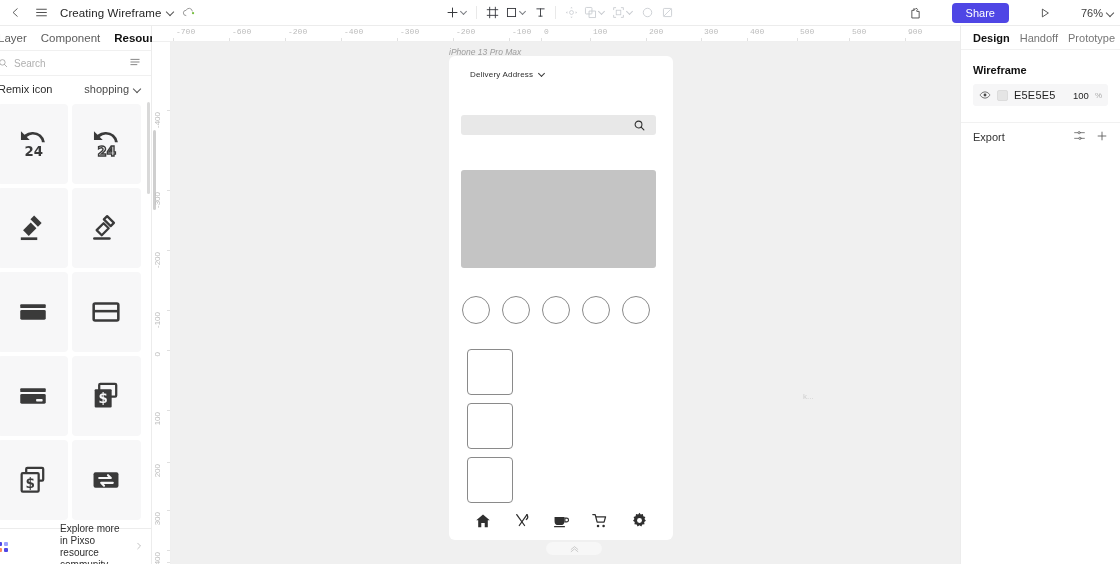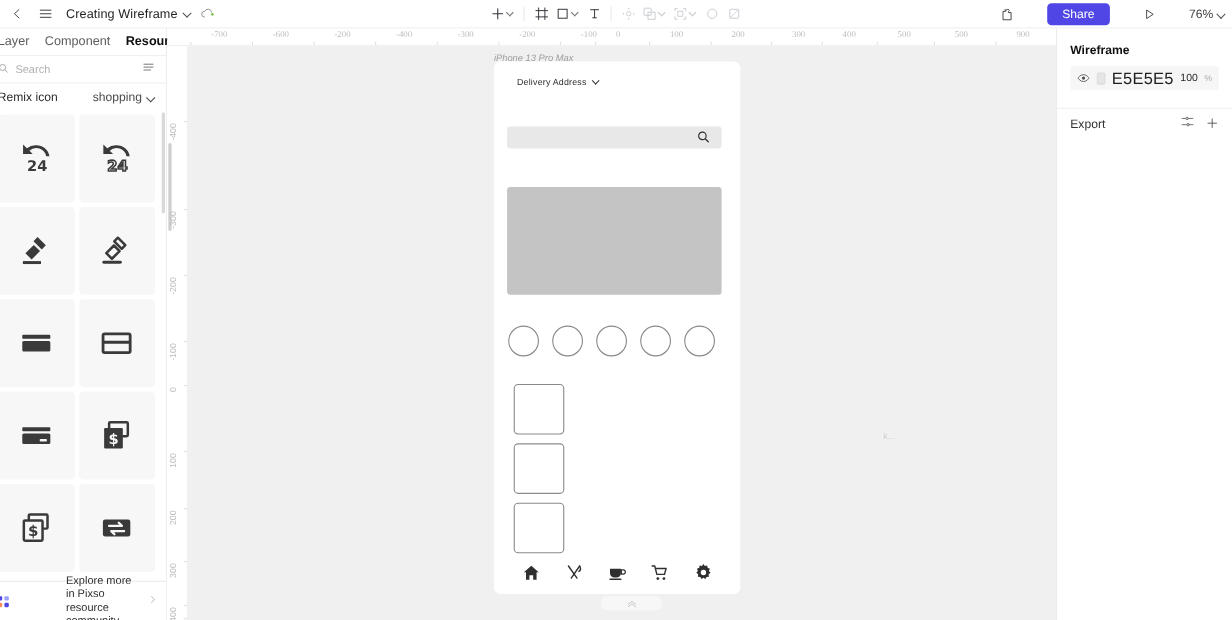--- a/index.html
+++ b/index.html
@@ -123,22 +123,22 @@
   .ruler-h {
     position: absolute; left: 152px; top: 26px; width: 808px; height: 16px;
     background: #fff; border-bottom: 1px solid #efefef; overflow: hidden;
   }
   .ruler-v {
     position: absolute; left: 152px; top: 42px; width: 19px; height: 522px;
     background: #fff; border-right: 1px solid #efefef; overflow: hidden;
   }
   .rh-tick { position: absolute; top: 0; height: 16px; }
   .rh-tick span {
-    position: absolute; left: 19px; top: 1px; font-size: 8px; color: #bcbcbc;
-    font-family: Liberation Serif, serif; white-space: nowrap;
+    position: absolute; left: 3px; top: 1px; font-size: 8px; color: #bcbcbc;
+    font-family: Liberation Mono, monospace; white-space: nowrap;
   }
   .rh-tick i { position: absolute; left: 0; bottom: 0; width: 1px; height: 4px; background: #e0e0e0; }
   .rv-tick { position: absolute; left: 0; width: 19px; }
   .rv-tick span {
     position: absolute; left: 1px; top: 2px; font-size: 8px; color: #bcbcbc;
     writing-mode: vertical-rl; transform: rotate(180deg); white-space: nowrap;
   }
   .rv-tick i { position: absolute; right: 0; top: 0; height: 1px; width: 4px; background: #e0e0e0; }
   .rv-scroll {
     position: absolute; left: 1px; top: 88px; width: 3px; height: 80px;
@@ -229,21 +229,21 @@
   .cover-thumb .blob2 {
     position: absolute; right: 12px; top: 16px; width: 13px; height: 13px;
     border-radius: 50%; background: #f4f4f5;
   }
   .bg-row {
     display: flex; align-items: center; gap: 6px; height: 22px;
     background: #f6f6f7; border-radius: 3px; padding: 0 6px; margin-top: 2px;
   }
   .eye { color: #4a4a4a; display: flex; flex: 0 0 12px; }
   .swatch { width: 11px; height: 11px; background: #E5E5E5; border: 1px solid #dcdcdc; border-radius: 2px; }
-  .hexval { font-size: 15px; color: #1f1f1f; flex: 1; letter-spacing: .2px; }
+  .hexval { font-size: 11px; color: #1f1f1f; flex: 1; letter-spacing: .2px; }
   .pctval { font-size: 9.5px; color: #1f1f1f; }
   .pctsym { font-size: 8px; color: #aaa; }
   .export-row {
     margin-top: 16px; padding: 0 12px; height: 28px; border-top: 1px solid #f1f1f1;
     display: flex; align-items: center; justify-content: space-between;
   }
   .export-row .lbl { font-size: 11px; color: #333; }
   .export-actions { display: flex; align-items: center; gap: 10px; color: #6b6b6b; }
   .plus-btn { font-size: 14px; color: #5a5a5a; line-height: 12px; cursor: pointer; }
 </style>
@@ -652,20 +652,25 @@
     </div>
 
     <div class="frame-grab">
       <svg width="11" height="8" viewBox="0 0 16 12">
           <path d="M3 6.6L8 2.4l5 4.2M3 10L8 5.8 13 10" fill="none" stroke="#c0c0c0" stroke-width="1.2" stroke-linecap="round" stroke-linejoin="round"></path>
         </svg>
     </div>
   </div>
 
   <div class="rightpanel">
+    <div class="rp-tabs">
+      <span class="tab active">Design</span>
+      <span class="tab">Handoff</span>
+      <span class="tab">Prototype</span>
+    </div>
 
 
     <div class="rp-sec" style="padding-top:14px;">
       <div class="rp-h">
         <span>Wireframe</span>
       </div>
       <div class="bg-row">
         <span class="eye">
           <svg width="12" height="12" viewBox="0 0 16 16">
               <path d="M1.4 8S3.8 3.8 8 3.8 14.6 8 14.6 8 12.2 12.2 8 12.2 1.4 8 1.4 8z" fill="none" stroke="#4a4a4a" stroke-width="1"></path>

